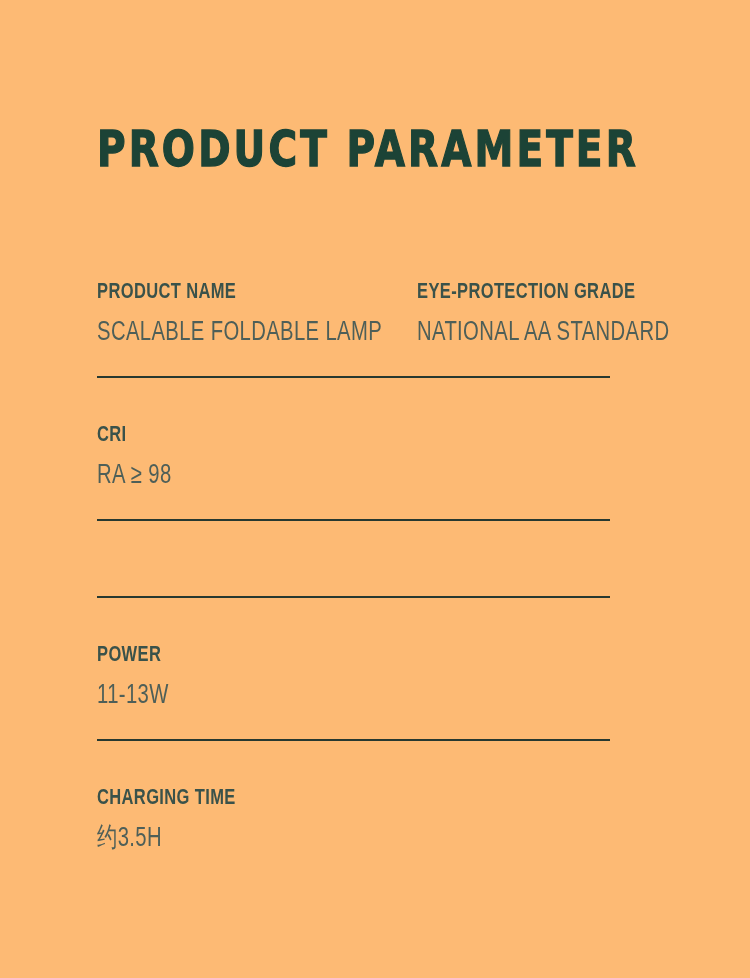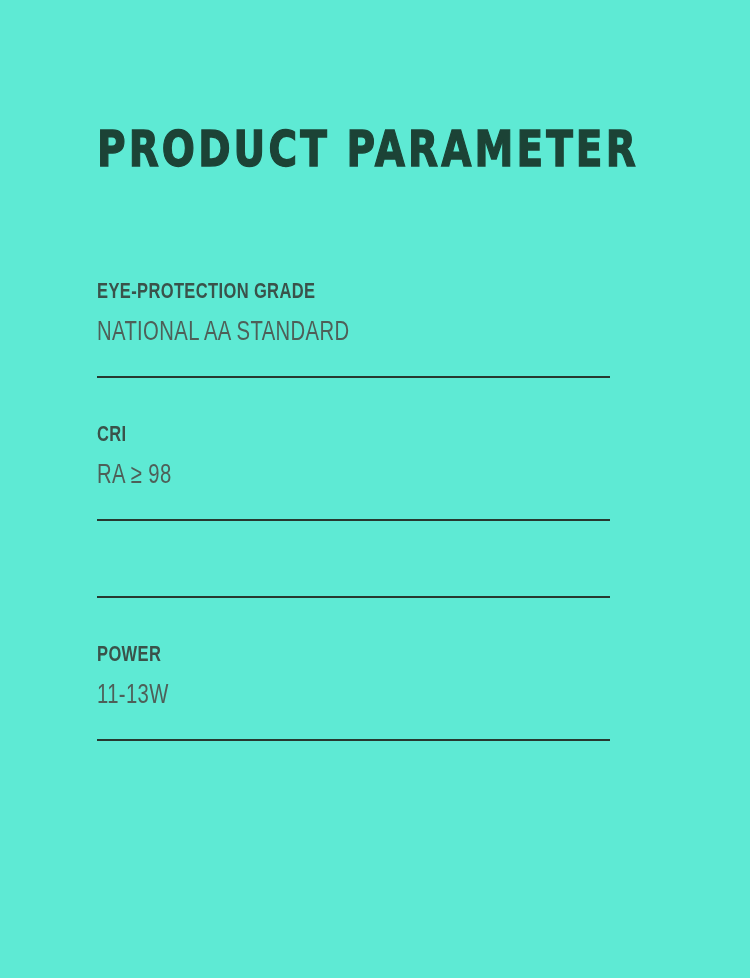--- a/index.html
+++ b/index.html
@@ -1,20 +1,20 @@
 <!DOCTYPE html>
 <html><head>
 <meta charset="utf-8">
 <style>
   html, body { margin: 0; padding: 0; }
   .page {
     position: relative;
     width: 750px;
     height: 978px;
-    background: #5eead4;
+    background: #fdba74;
     font-family: "Liberation Sans", sans-serif;
     box-sizing: border-box;
     padding: 124px 0 0 97px;
     overflow: hidden;
   }
   .title {
     margin: 0 0 106px 0;
     font-family: "DejaVu Sans", sans-serif;
     font-size: 50px;
     line-height: 1;
@@ -65,20 +65,24 @@
 <body>
 
 <div class="page">
 
   <h1 class="title">PRODUCT PARAMETER</h1>
 
   <div class="specs">
 
     <div class="spec-row">
       <div class="spec-cell">
+        <div class="spec-label">PRODUCT NAME</div>
+        <div class="spec-value">SCALABLE FOLDABLE LAMP</div>
+      </div>
+      <div class="spec-cell">
         <div class="spec-label">EYE-PROTECTION GRADE</div>
         <div class="spec-value">NATIONAL AA STANDARD</div>
       </div>
     </div>
 
     <div class="spec-row">
       <div class="spec-cell">
         <div class="spec-label">CRI</div>
         <div class="spec-value">RA ≥ 98</div>
       </div>
@@ -88,16 +92,20 @@
     </div>
 
     <div class="spec-row">
       <div class="spec-cell">
         <div class="spec-label">POWER</div>
         <div class="spec-value">11-13W</div>
       </div>
     </div>
 
     <div class="spec-row last">
+      <div class="spec-cell">
+        <div class="spec-label">CHARGING TIME</div>
+        <div class="spec-value">约3.5H</div>
+      </div>
     </div>
 
   </div>
 </div>
 
 </body></html>

